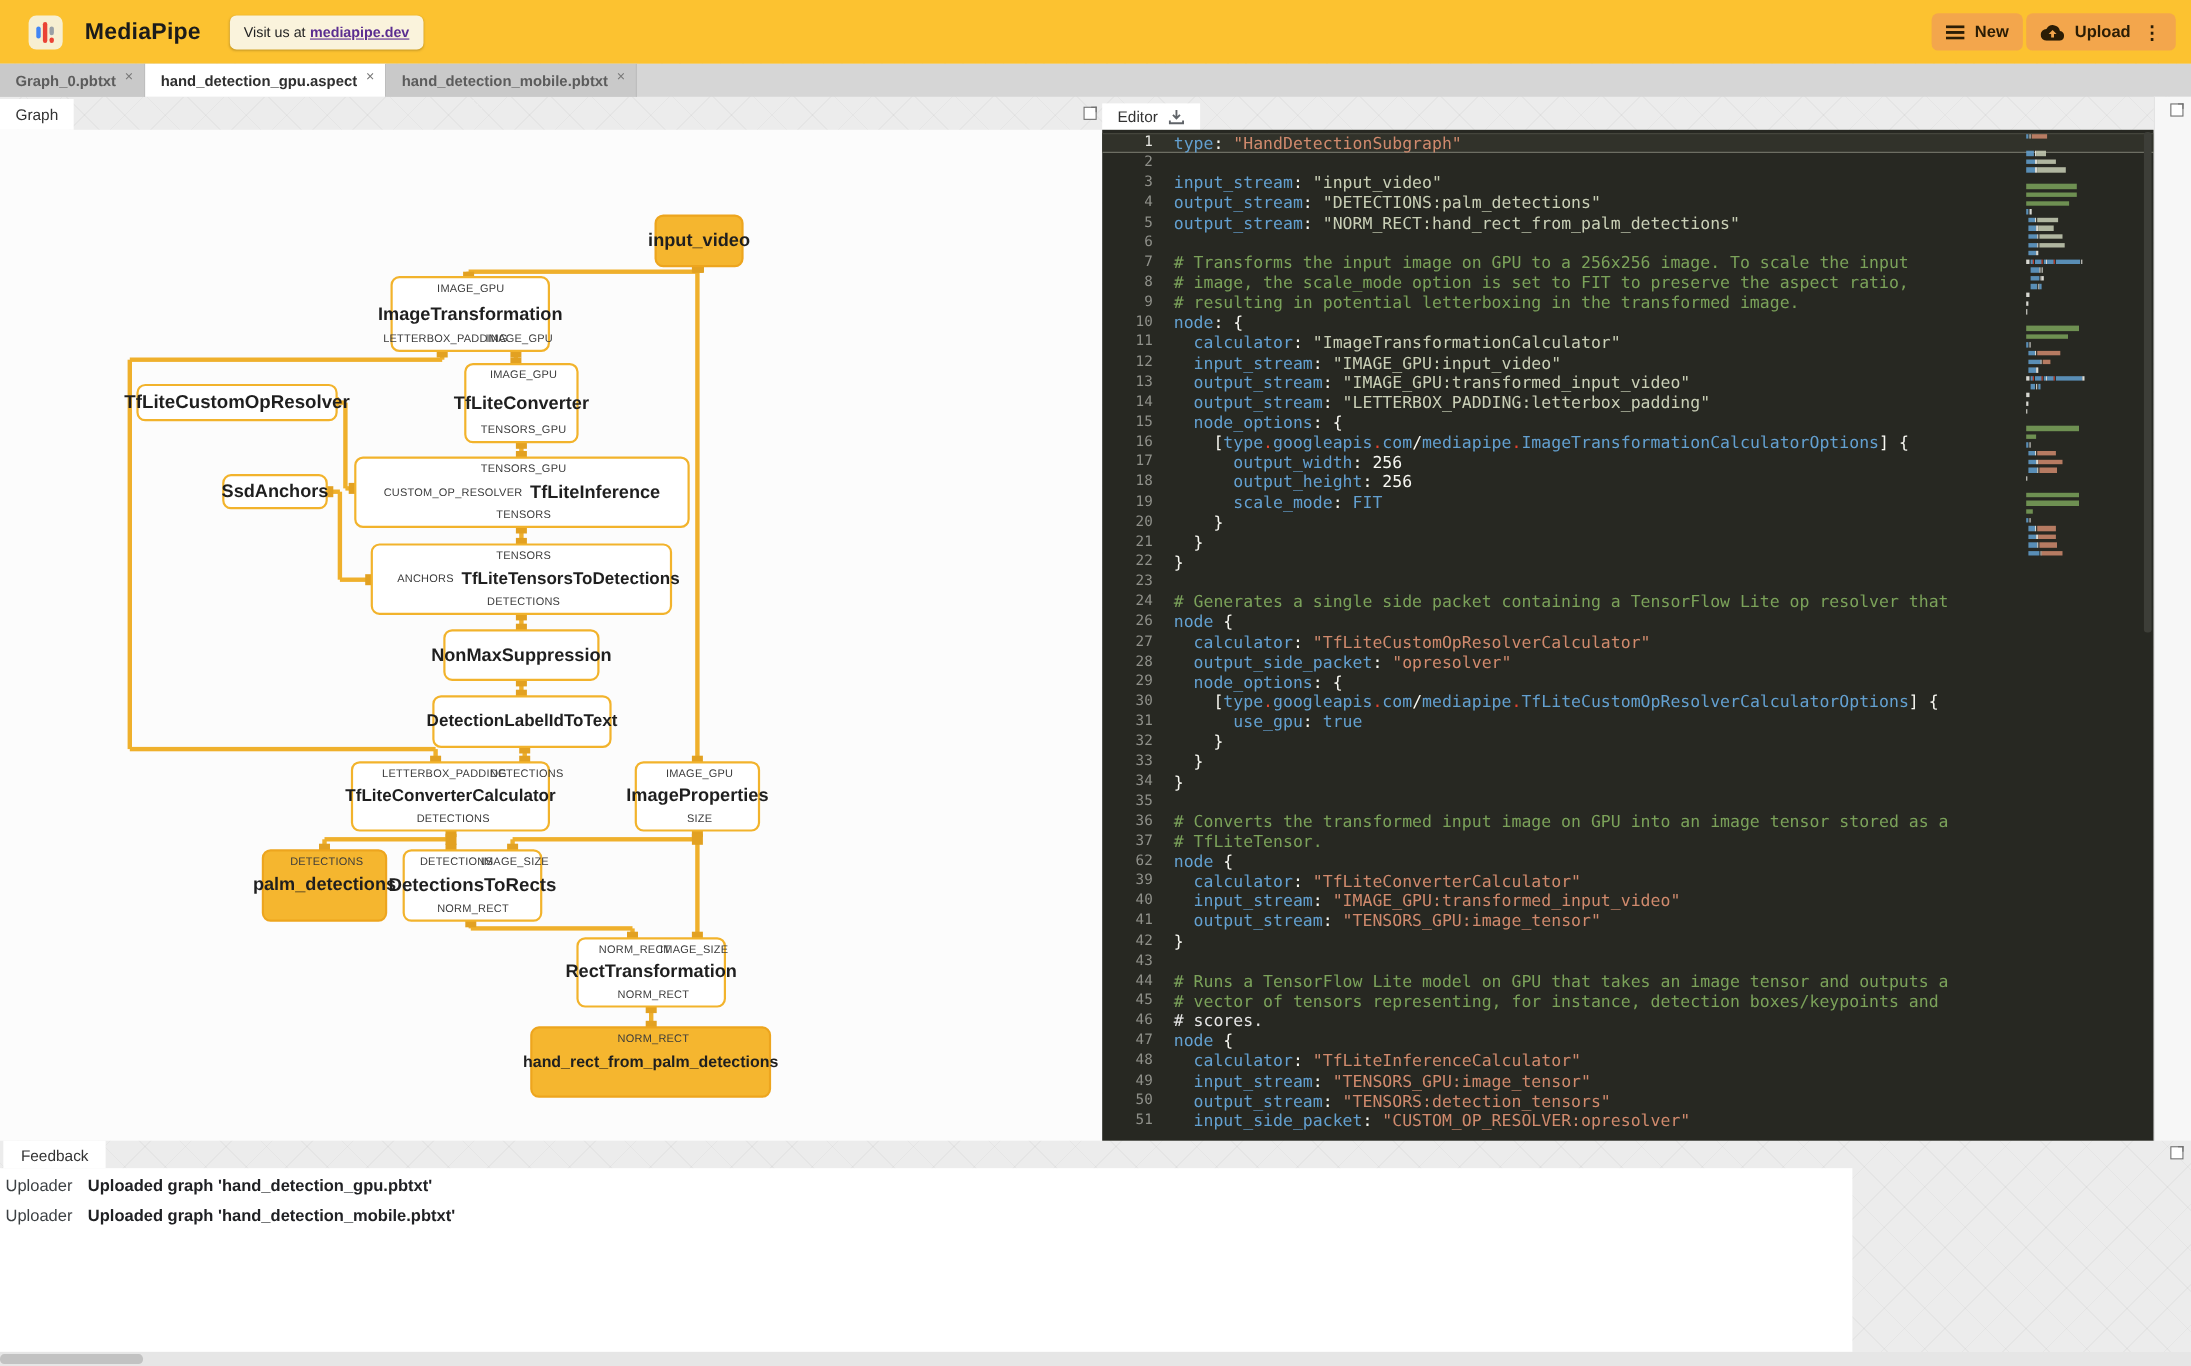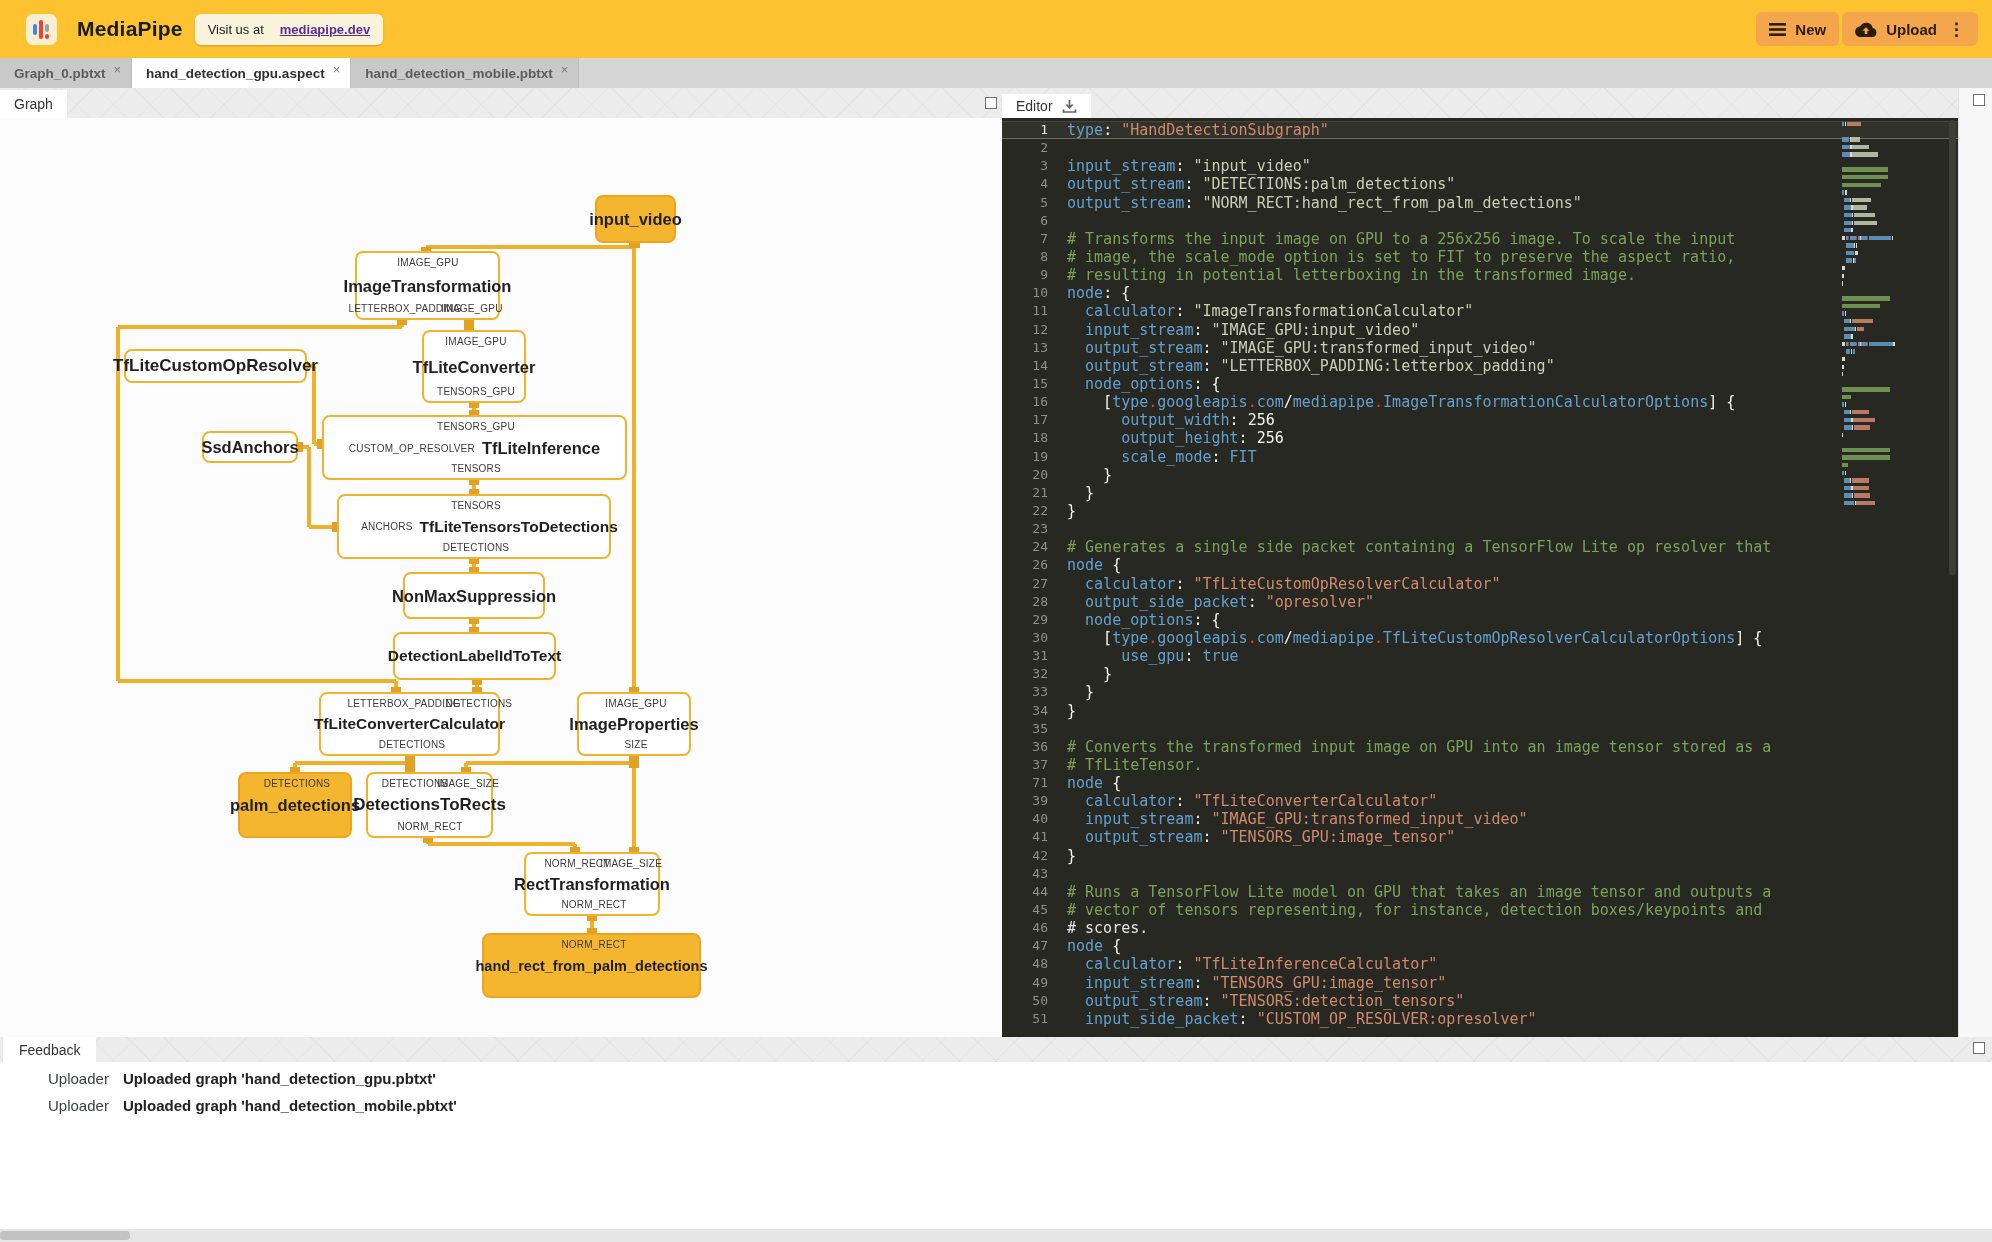--- a/index.html
+++ b/index.html
@@ -6,22 +6,22 @@
   body{width:1992px;height:1242px;overflow:hidden;font-family:"Liberation Sans",sans-serif;background:#fff;}
   #app{position:relative;width:1992px;height:1242px;
        background-color:#ececec;
        background-image:repeating-linear-gradient(45deg,rgba(0,0,0,.03) 0 1px,transparent 1px 26px),
                         repeating-linear-gradient(-45deg,rgba(0,0,0,.03) 0 1px,transparent 1px 26px);}
   
   #header{position:absolute;left:0;top:0;width:100%;height:58px;display:flex;align-items:center;}
   #logo{width:31px;height:31px;border-radius:7px;margin-left:26px;position:relative;flex:0 0 auto;}
   .lbar{position:absolute;border-radius:2px;}
   #app-title{font-size:21px;font-weight:700;color:#1b1b1b;margin-left:20px;letter-spacing:.2px;}
-  #visit-chip{margin-left:12px;height:31px;border-radius:6px;display:flex;align-items:center;padding:0 13px;
-              box-shadow:0 1px 2px rgba(0,0,0,.18);font-size:13px;color:#222;gap:16px;}
+  #visit-chip{margin-left:26px;height:31px;border-radius:6px;display:flex;align-items:center;padding:0 13px;
+              box-shadow:0 1px 2px rgba(0,0,0,.18);font-size:13px;color:#222;gap:4px;}
   #visit-chip a{font-weight:700;text-decoration:underline;}
   #header-actions{margin-left:auto;margin-right:14px;display:flex;gap:3px;}
   .hbtn{height:34px;border-radius:6px;display:flex;align-items:center;padding:0 13px;gap:9px;
         font-size:15px;font-weight:700;cursor:pointer;}
   .kebab{font-size:17px;font-weight:700;margin-left:2px;letter-spacing:0;}
   
   #filetabs{position:absolute;left:0;top:58px;width:100%;height:30px;background:#d6d6d6;display:flex;}
   .ftab{height:30px;display:flex;align-items:center;padding:0 10px 0 14px;background:#c9c9c9;
         border-right:1px solid #bdbdbd;font-size:13.5px;font-weight:700;color:#5c5c5c;cursor:pointer;}
   .ftab.active{background:#fff;color:#2f2f2f;}
@@ -57,21 +57,21 @@
   .mrow{position:relative;height:4.4px;margin-bottom:3.2px;}
   .mseg{position:absolute;top:0;height:100%;opacity:.85;}
   #escroll{position:absolute;top:2px;right:2px;width:7px;height:455px;background:#3d3e38;border-radius:3px;}
   
   #rightstrip{position:absolute;left:1958px;top:88px;width:34px;height:949px;background:#f7f7f7;border-left:1px solid #e0e0e0;}
   .expand-ic{position:absolute;width:10px;height:10px;border:1.5px solid #6f6f6f;background:#fff;cursor:pointer;}
   .expand-ic::after{content:"";position:absolute;right:-1px;top:-1px;width:4px;height:4px;border-top:1.5px solid #6f6f6f;border-right:1.5px solid #6f6f6f;}
   
   #feedback-tab{left:3px;top:1037px;height:25px;position:absolute;background:#fff;display:flex;align-items:center;
                 padding:0 16px;font-size:14px;color:#333;}
-  #feedback-body{position:absolute;left:0;top:1062px;width:1992px;height:167px;background:#fff;padding-top:8px;box-sizing:border-box;padding-left:43px;}
+  #feedback-body{position:absolute;left:0;top:1062px;width:1684px;height:167px;background:#fff;padding-top:8px;box-sizing:border-box;}
   .frow{display:flex;align-items:baseline;height:27px;font-size:15px;color:#3c4043;}
   .frow .src{flex:0 0 56px;padding-left:5px;}
   .frow .msg{font-weight:700;color:#202124;padding-left:14px;}
   #bottombar{position:absolute;left:0;top:1229px;width:1992px;height:13px;background:#e6e6e6;}
   #bottombar .thumb{position:absolute;left:0;top:2px;width:130px;height:9px;background:#c2c2c2;border-radius:4px;}
   svg{display:block;}
 </style>
 </head>
 <body>
 
@@ -341,21 +341,21 @@
         <div class="cl"><span class="ln">28</span><span class="lt"><span style="color: rgb(248, 248, 242);">  </span><span style="color: rgb(99, 160, 208);">output_side_packet</span><span style="color: rgb(248, 248, 242);">: </span><span style="color: rgb(208, 138, 109);">"opresolver"</span></span></div>
         <div class="cl"><span class="ln">29</span><span class="lt"><span style="color: rgb(248, 248, 242);">  </span><span style="color: rgb(99, 160, 208);">node_options</span><span style="color: rgb(248, 248, 242);">: {</span></span></div>
         <div class="cl"><span class="ln">30</span><span class="lt"><span style="color: rgb(248, 248, 242);">    [</span><span style="color: rgb(99, 160, 208);">type</span><span style="color: rgb(232, 67, 46);">.</span><span style="color: rgb(99, 160, 208);">googleapis</span><span style="color: rgb(232, 67, 46);">.</span><span style="color: rgb(99, 160, 208);">com</span><span style="color: rgb(248, 248, 242);">/</span><span style="color: rgb(99, 160, 208);">mediapipe</span><span style="color: rgb(232, 67, 46);">.</span><span style="color: rgb(99, 160, 208);">TfLiteCustomOpResolverCalculatorOptions</span><span style="color: rgb(248, 248, 242);">] {</span></span></div>
         <div class="cl"><span class="ln">31</span><span class="lt"><span style="color: rgb(248, 248, 242);">      </span><span style="color: rgb(99, 160, 208);">use_gpu</span><span style="color: rgb(248, 248, 242);">: </span><span style="color: rgb(99, 160, 208);">true</span></span></div>
         <div class="cl"><span class="ln">32</span><span class="lt"><span style="color: rgb(248, 248, 242);">    }</span></span></div>
         <div class="cl"><span class="ln">33</span><span class="lt"><span style="color: rgb(248, 248, 242);">  }</span></span></div>
         <div class="cl"><span class="ln">34</span><span class="lt"><span style="color: rgb(248, 248, 242);">}</span></span></div>
         <div class="cl"><span class="ln">35</span><span class="lt"></span></div>
         <div class="cl"><span class="ln">36</span><span class="lt"><span style="color: rgb(123, 162, 90);"># Converts the transformed input image on GPU into an image tensor stored as a</span></span></div>
         <div class="cl"><span class="ln">37</span><span class="lt"><span style="color: rgb(123, 162, 90);"># TfLiteTensor.</span></span></div>
-        <div class="cl"><span class="ln">71</span><span class="lt"><span style="color: rgb(99, 160, 208);">node</span><span style="color: rgb(248, 248, 242);"> {</span></span></div>
+        <div class="cl"><span class="ln">62</span><span class="lt"><span style="color: rgb(99, 160, 208);">node</span><span style="color: rgb(248, 248, 242);"> {</span></span></div>
         <div class="cl"><span class="ln">39</span><span class="lt"><span style="color: rgb(248, 248, 242);">  </span><span style="color: rgb(99, 160, 208);">calculator</span><span style="color: rgb(248, 248, 242);">: </span><span style="color: rgb(208, 138, 109);">"TfLiteConverterCalculator"</span></span></div>
         <div class="cl"><span class="ln">40</span><span class="lt"><span style="color: rgb(248, 248, 242);">  </span><span style="color: rgb(99, 160, 208);">input_stream</span><span style="color: rgb(248, 248, 242);">: </span><span style="color: rgb(208, 138, 109);">"IMAGE_GPU:transformed_input_video"</span></span></div>
         <div class="cl"><span class="ln">41</span><span class="lt"><span style="color: rgb(248, 248, 242);">  </span><span style="color: rgb(99, 160, 208);">output_stream</span><span style="color: rgb(248, 248, 242);">: </span><span style="color: rgb(208, 138, 109);">"TENSORS_GPU:image_tensor"</span></span></div>
         <div class="cl"><span class="ln">42</span><span class="lt"><span style="color: rgb(248, 248, 242);">}</span></span></div>
         <div class="cl"><span class="ln">43</span><span class="lt"></span></div>
         <div class="cl"><span class="ln">44</span><span class="lt"><span style="color: rgb(123, 162, 90);"># Runs a TensorFlow Lite model on GPU that takes an image tensor and outputs a</span></span></div>
         <div class="cl"><span class="ln">45</span><span class="lt"><span style="color: rgb(123, 162, 90);"># vector of tensors representing, for instance, detection boxes/keypoints and</span></span></div>
         <div class="cl"><span class="ln">46</span><span class="lt"><span style="color: #e5e5e5;"># scores.</span></span></div>
         <div class="cl"><span class="ln">47</span><span class="lt"><span style="color: rgb(99, 160, 208);">node</span><span style="color: rgb(248, 248, 242);"> {</span></span></div>
         <div class="cl"><span class="ln">48</span><span class="lt"><span style="color: rgb(248, 248, 242);">  </span><span style="color: rgb(99, 160, 208);">calculator</span><span style="color: rgb(248, 248, 242);">: </span><span style="color: rgb(208, 138, 109);">"TfLiteInferenceCalculator"</span></span></div>

